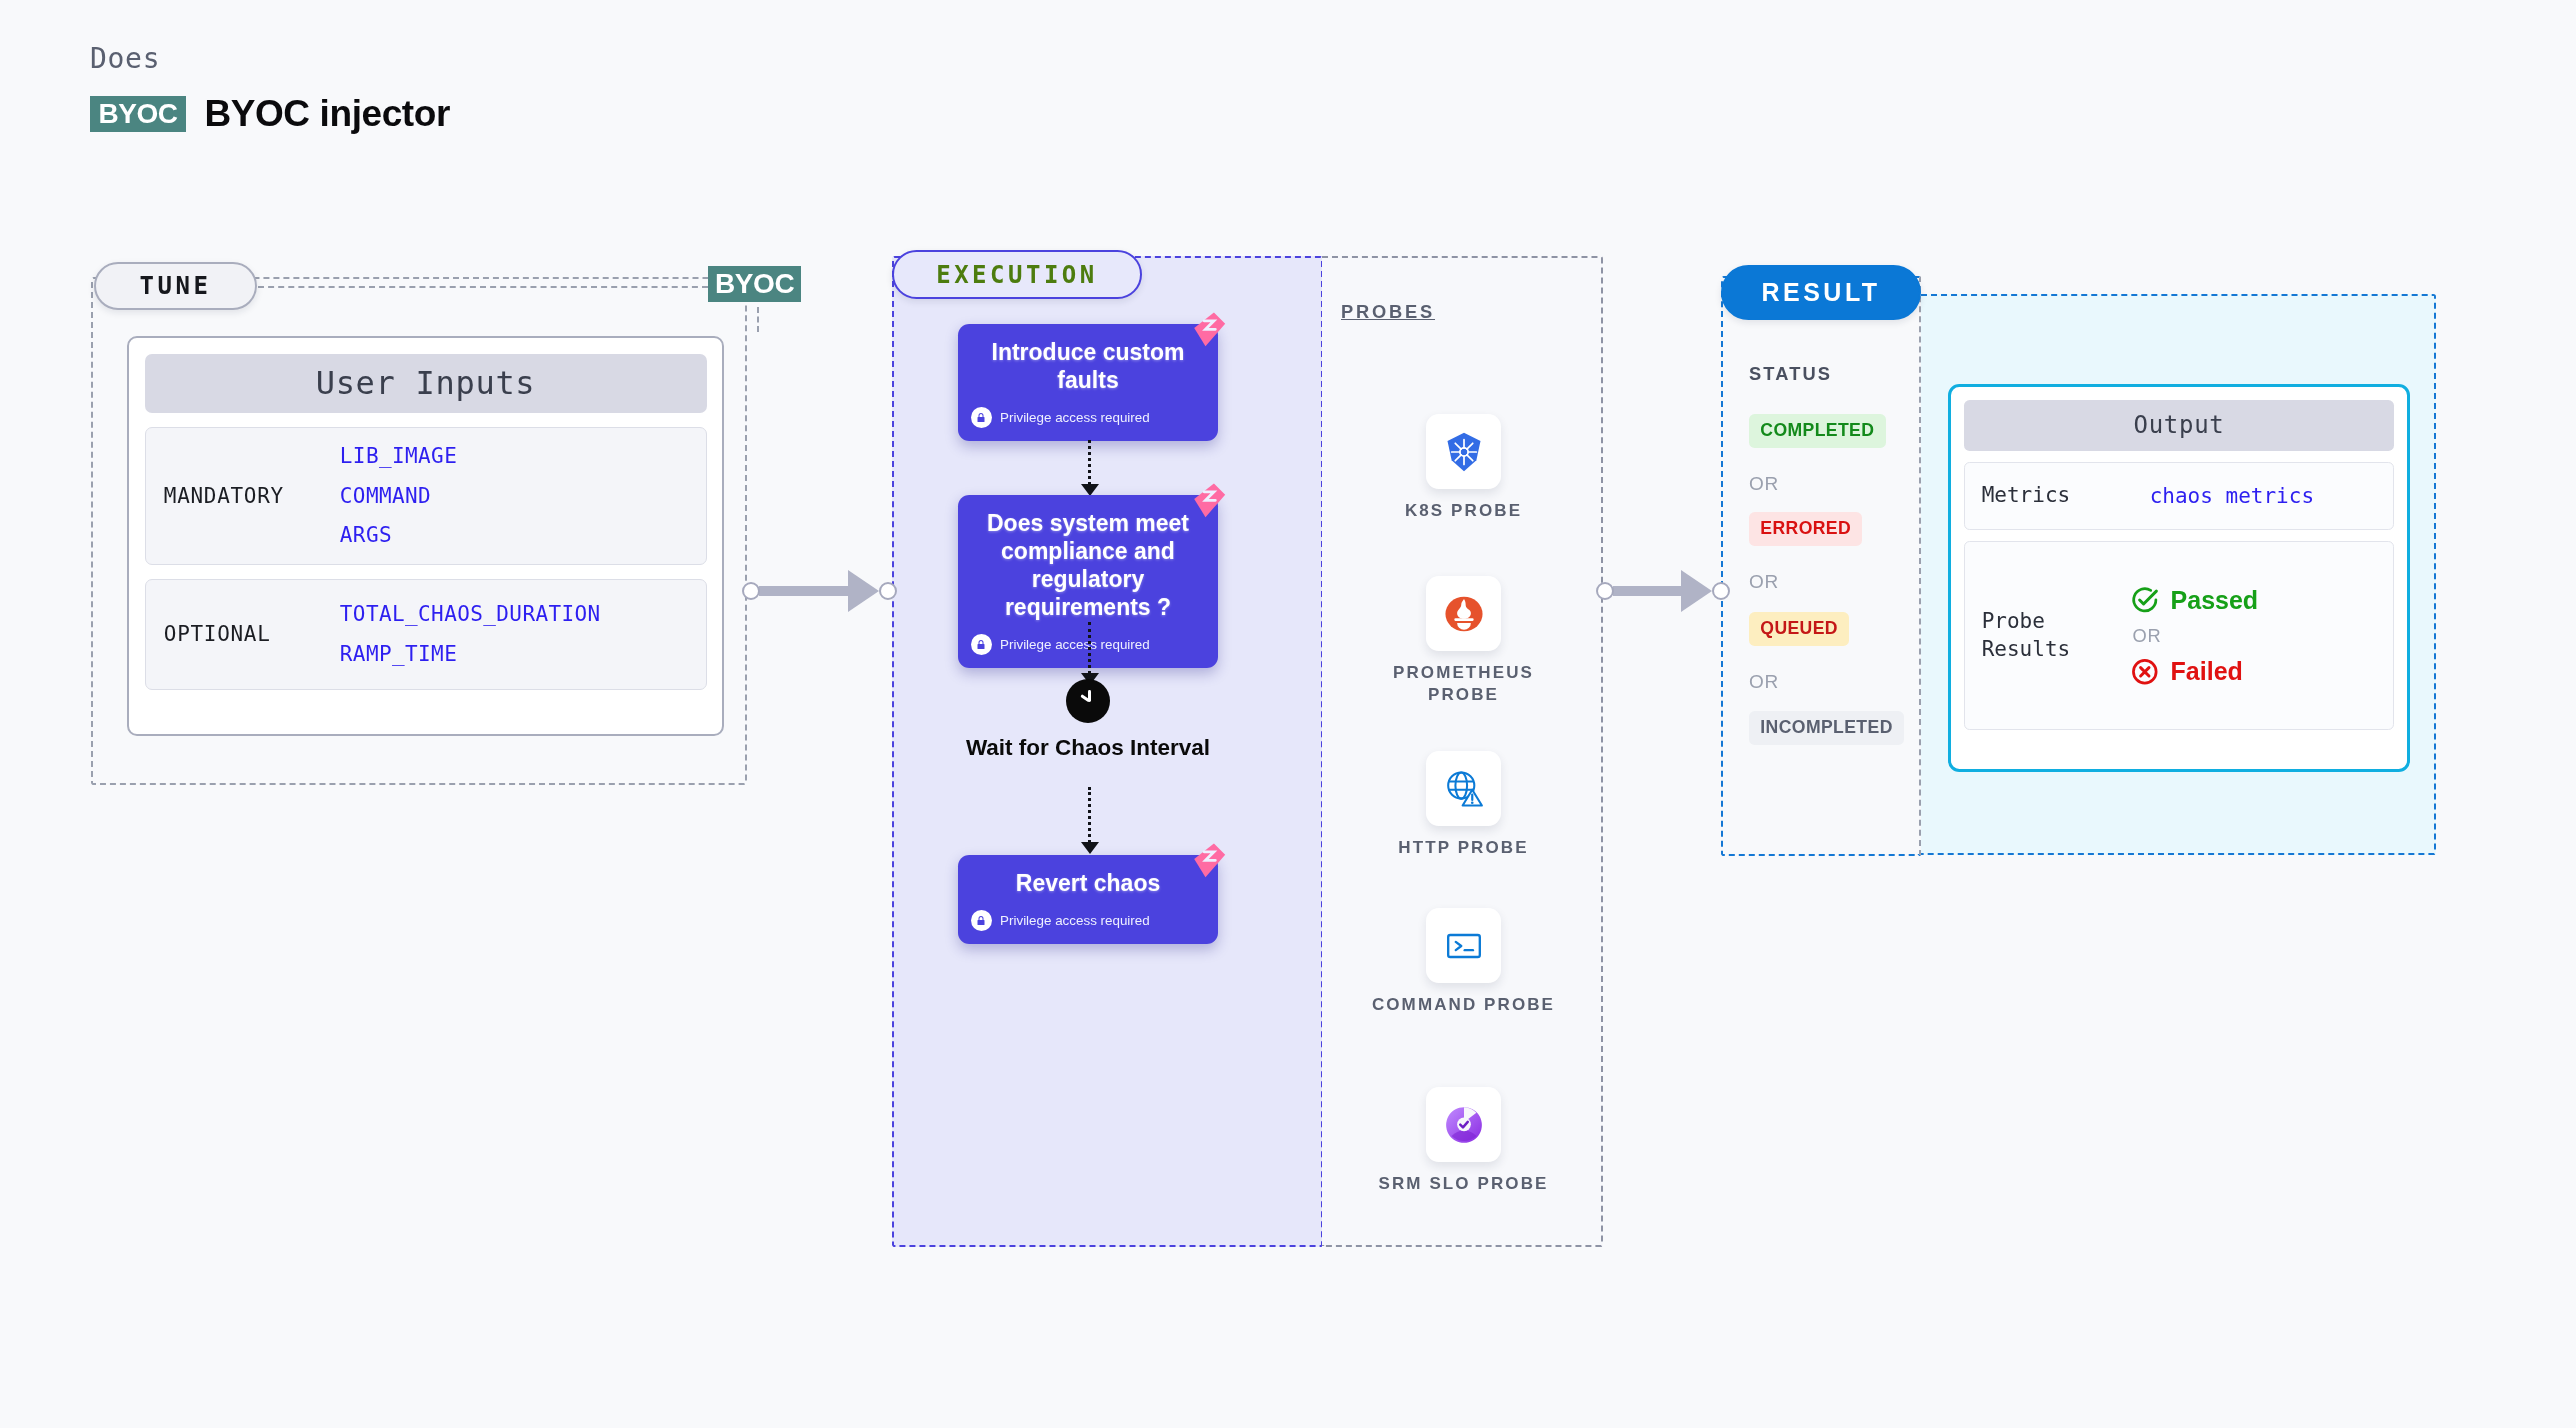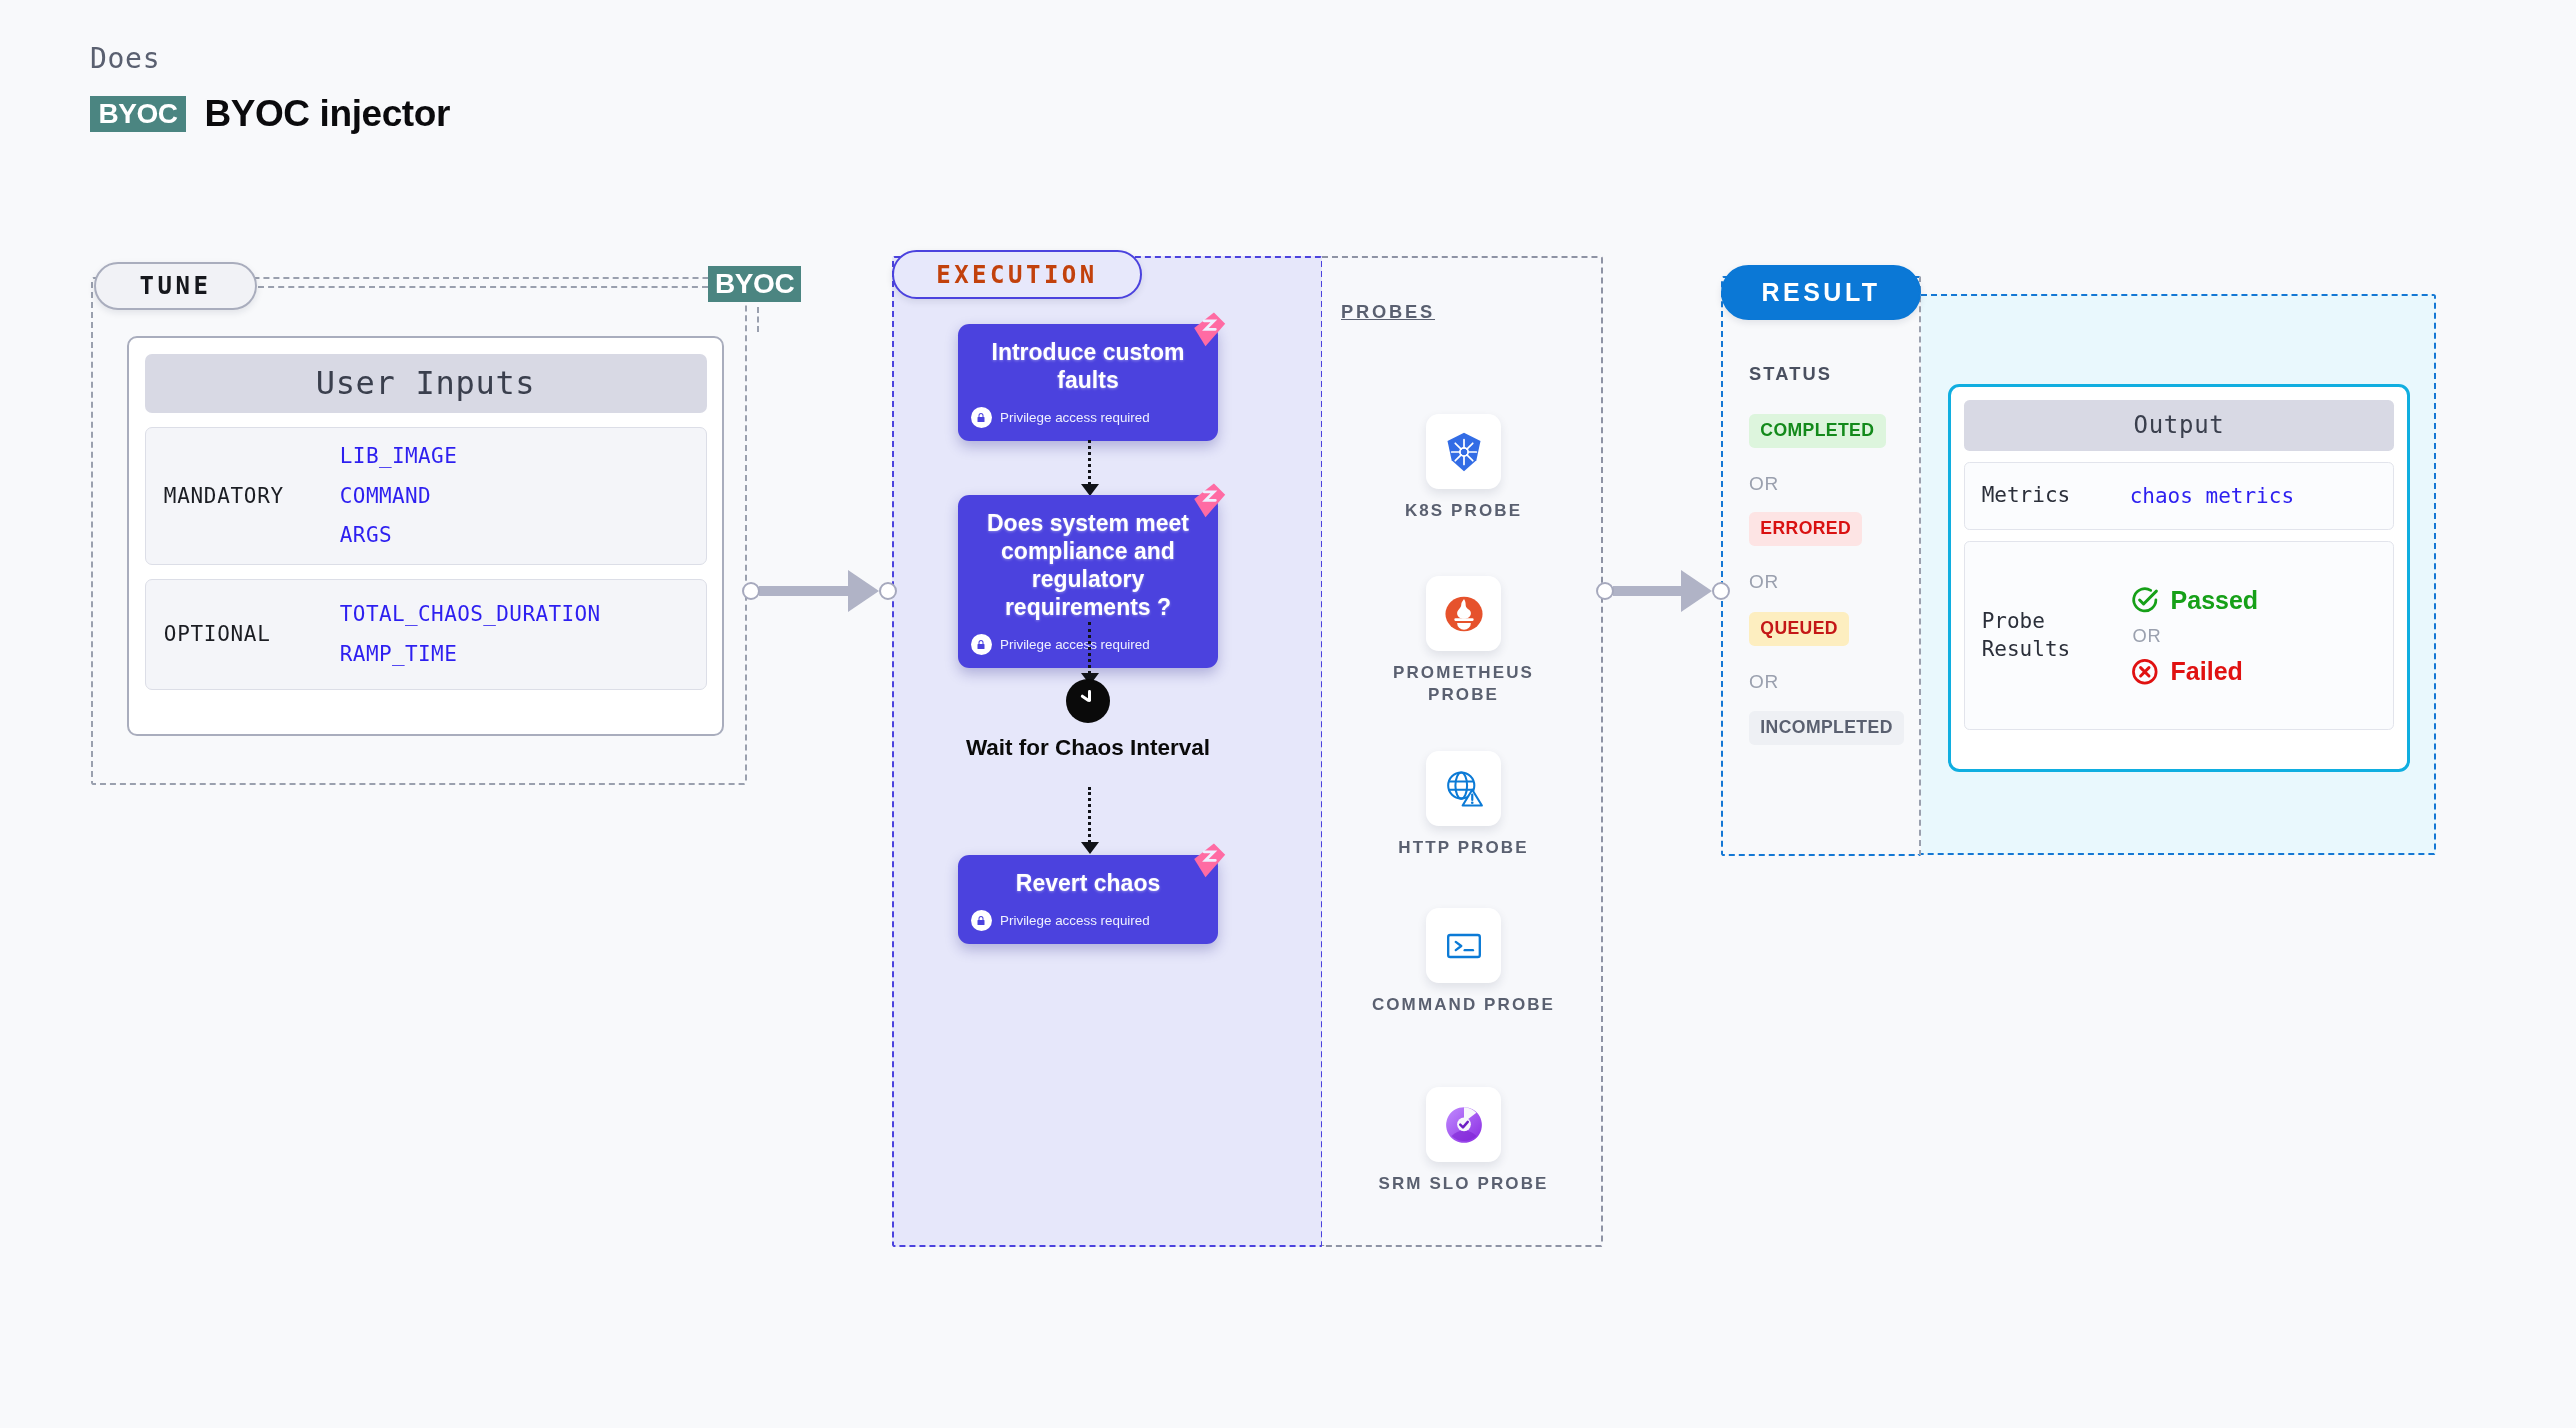--- a/index.html
+++ b/index.html
@@ -35,21 +35,21 @@
     font-family: "DejaVu Sans Mono", monospace;
     box-shadow: 0 2.8px 7px rgba(20,25,60,.10);
   }
   .pill-tune {
     left: 94px; top: 262px; width: 163px; height: 48px;
     background: #f1f2f6; border: 2.1px solid #a9adbd; color: #16181d;
     font-size: 24px; letter-spacing: 3.5px; font-weight: bold;
   }
   .pill-exec {
     left: 892px; top: 250px; width: 250px; height: 49px;
-    background: #e7e8fb; border: 2.1px solid #4b42de; color: #c2410c;
+    background: #e7e8fb; border: 2.1px solid #4b42de; color: #4d7c0f;
     font-size: 24px; letter-spacing: 3.5px; font-weight: bold;
   }
   .pill-result {
     left: 1721px; top: 265px; width: 200px; height: 55px;
     background: #0b78d6; border: 2.1px solid #0b78d6; color: #ffffff;
     font-size: 25px; letter-spacing: 3.5px; font-weight: bold;
     font-family: "Liberation Sans", sans-serif;
   }
 
   
@@ -254,21 +254,21 @@
   #output-head {
     background: #d8d9e4; border-radius: 5.6px; height: 51px;
     display: flex; align-items: center; justify-content: center;
     font-family: "DejaVu Sans Mono", monospace; font-size: 24px;
     color: #3a3f4d; letter-spacing: 0.7px;
   }
   .out-row {
     margin-top: 11.3px; border: 1.4px solid #e2e4ec; border-radius: 5.6px;
     background: #fbfcfe; display: flex; align-items: center; padding: 14px 17px;
   }
-  #out-metrics { height: 68px; }
+  #out-metrics { height: 68px; gap: 20px; }
   #out-probes { height: 189px; align-items: center; }
   .out-key {
     width: 148px; flex: none;
     font-family: "DejaVu Sans Mono", monospace; font-size: 21px;
     color: #2b2f3a; line-height: 1.3;
   }
   .out-val-link {
     font-family: "DejaVu Sans Mono", monospace; font-size: 21px; color: #2d1ff0;
   }
   .pr-stack { display: flex; flex-direction: column; gap: 9.9px; }

